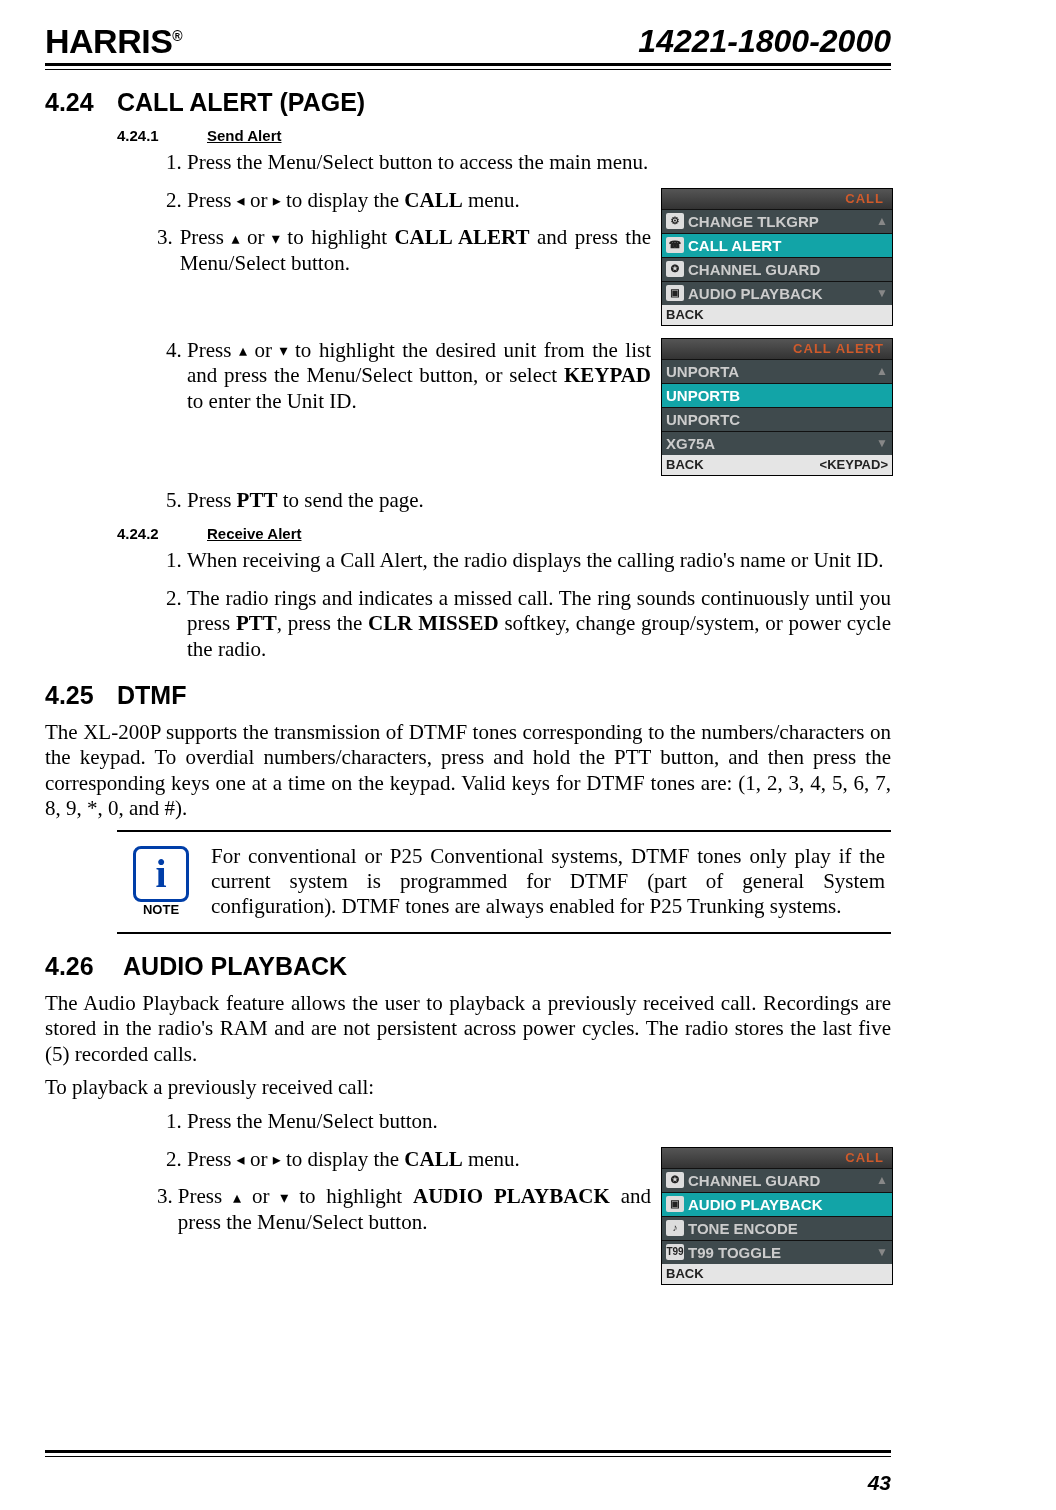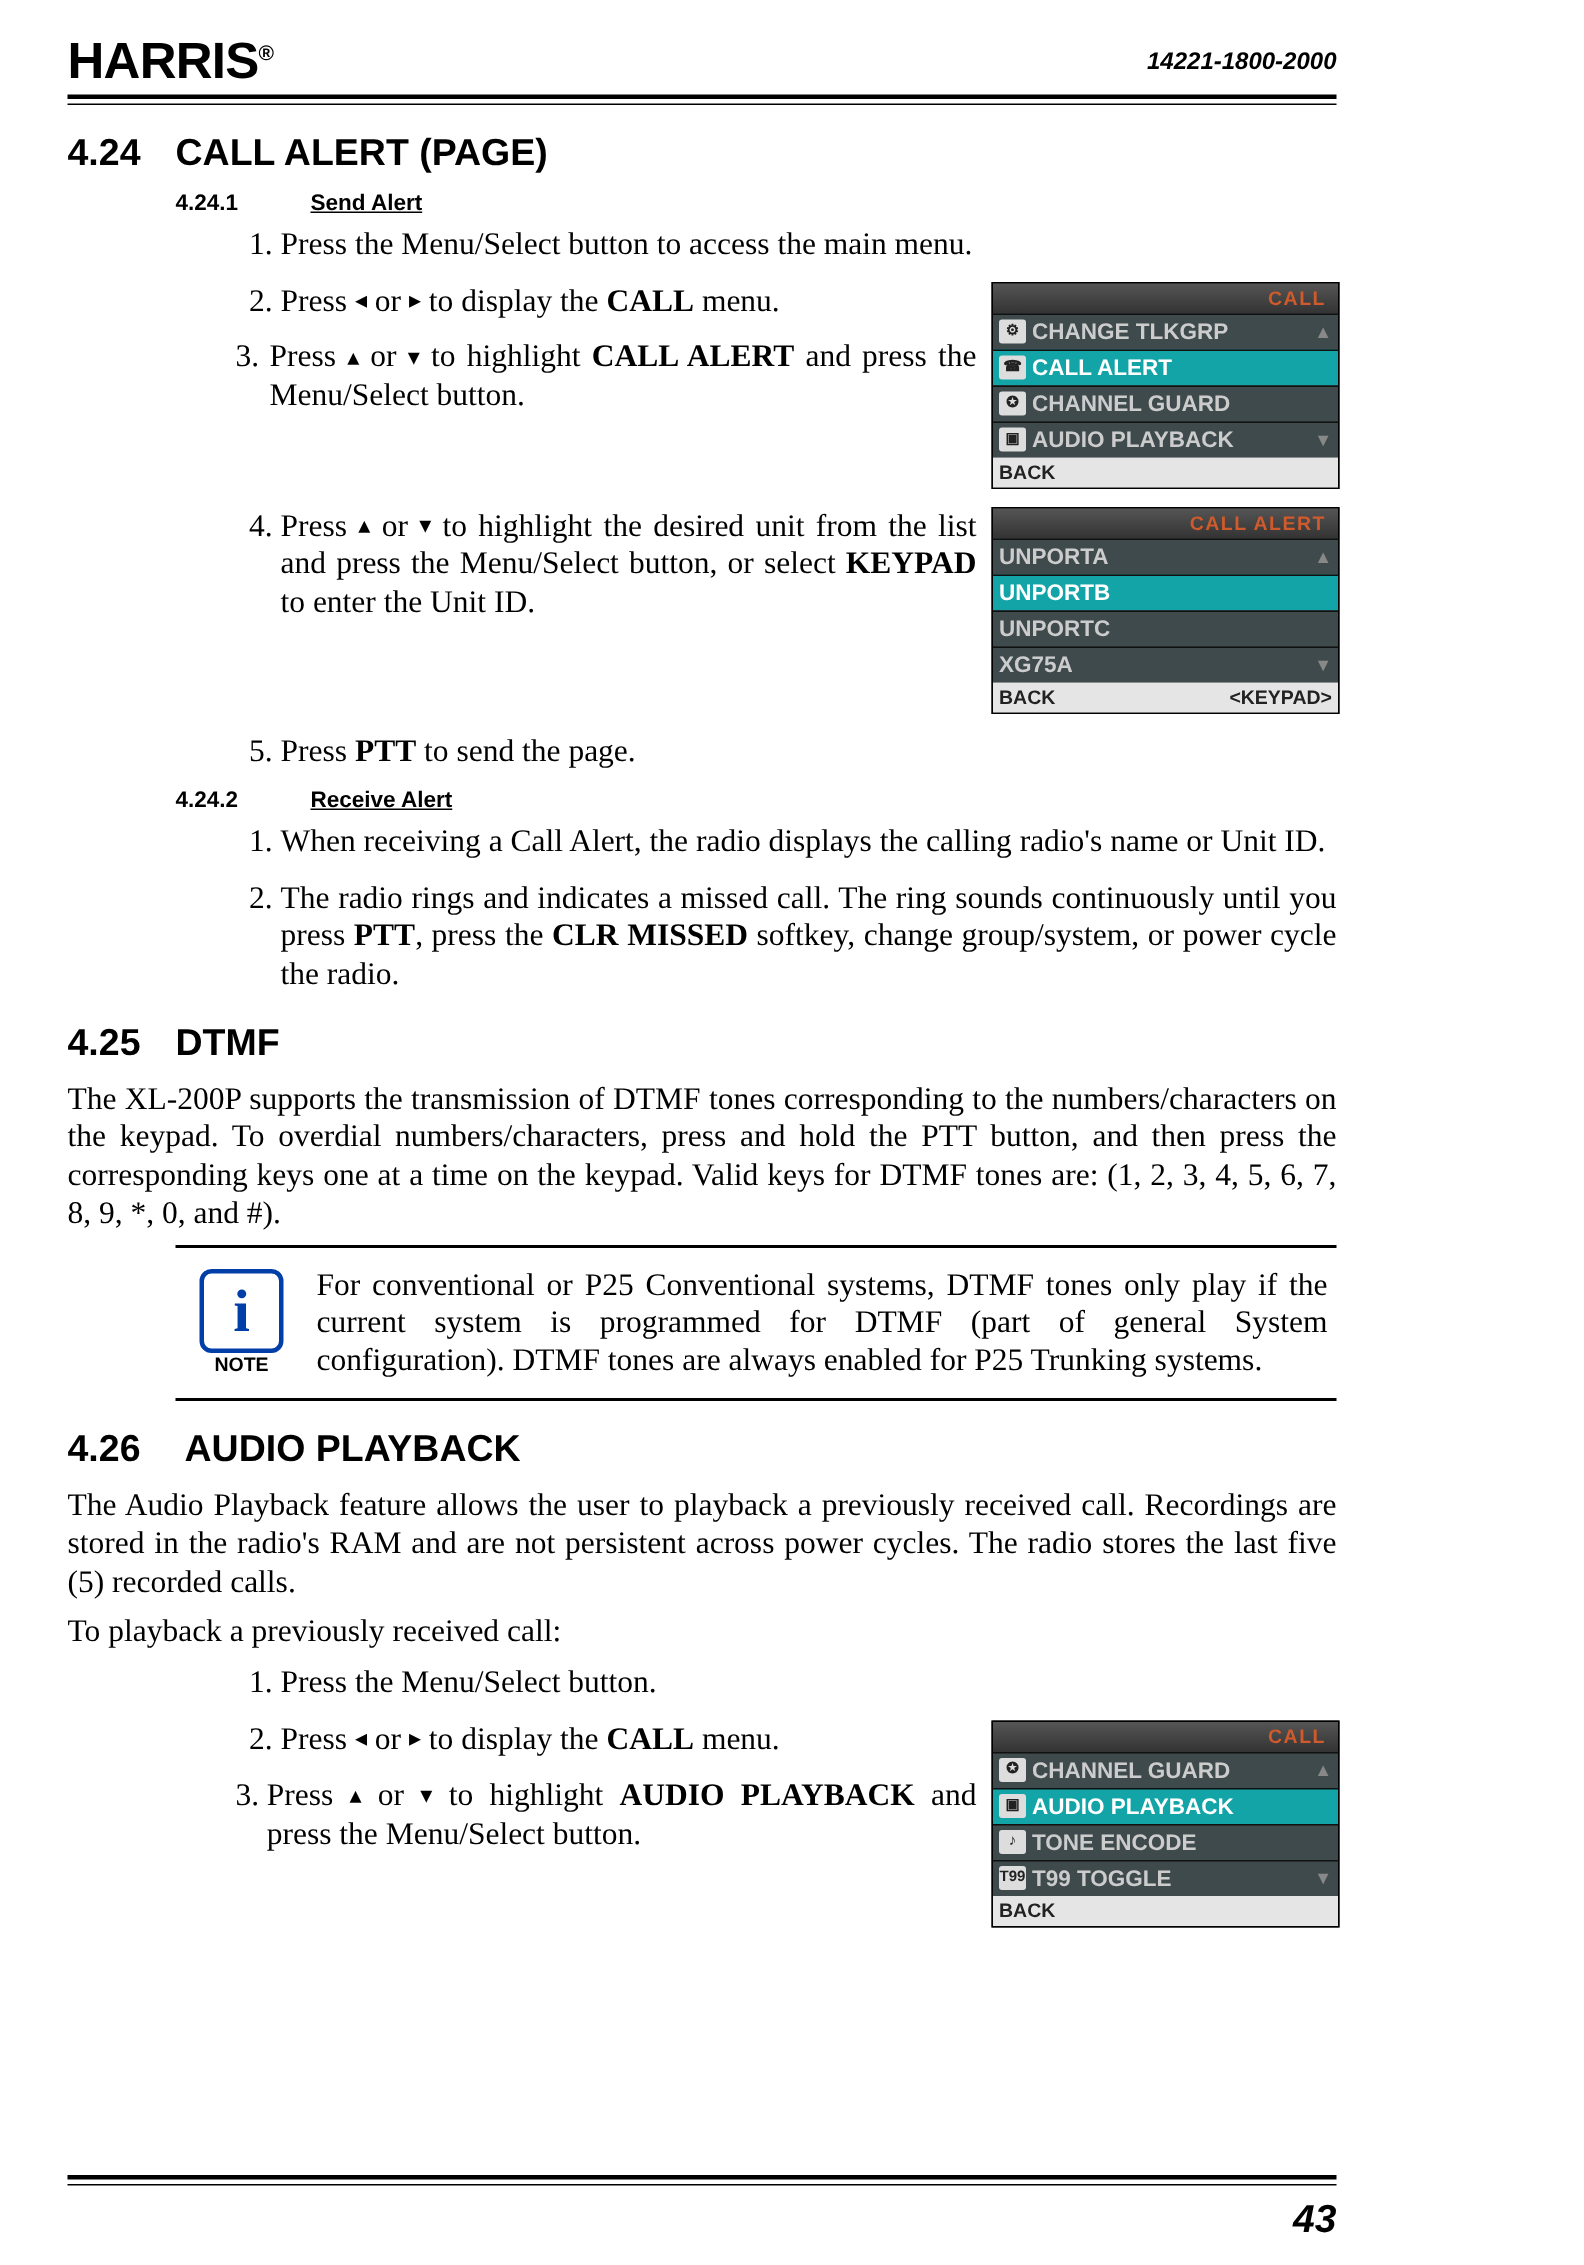--- a/index.html
+++ b/index.html
@@ -32,21 +32,21 @@
     font-size: 34px;
     font-weight: 900;
     letter-spacing: -0.5px;
     color: #000;
   }
   .logo sup { font-size:14px; vertical-align: super;}
   .docnum {
     font-family: Arial, Helvetica, sans-serif;
     font-weight: 700;
     font-style: italic;
-    font-size: 16px;
+    font-size: 32px;
     text-align: center;
   }
   .header-rule {
     border: none;
     border-top: 3px solid #000;
     border-bottom: 1px solid #000;
     height: 3px;
     margin: 2px 0 10px 0;
     background: #fff;
   }
@@ -62,21 +62,21 @@
     border-bottom: 1px solid #000;
     height: 3px;
   }
   .page-number {
     position: absolute;
     bottom: 15px;
     right: 45px;
     font-family: Arial, Helvetica, sans-serif;
     font-weight: 700;
     font-style: italic;
-    font-size: 26px;
+    font-size: 21px;
   }
 
   
   h2.section {
     font-family: Arial, Helvetica, sans-serif;
     font-size: 25px;
     font-weight: 700;
     margin: 18px 0 10px 0;
   }
   h2.section .num { display: inline-block; width: 72px;}

